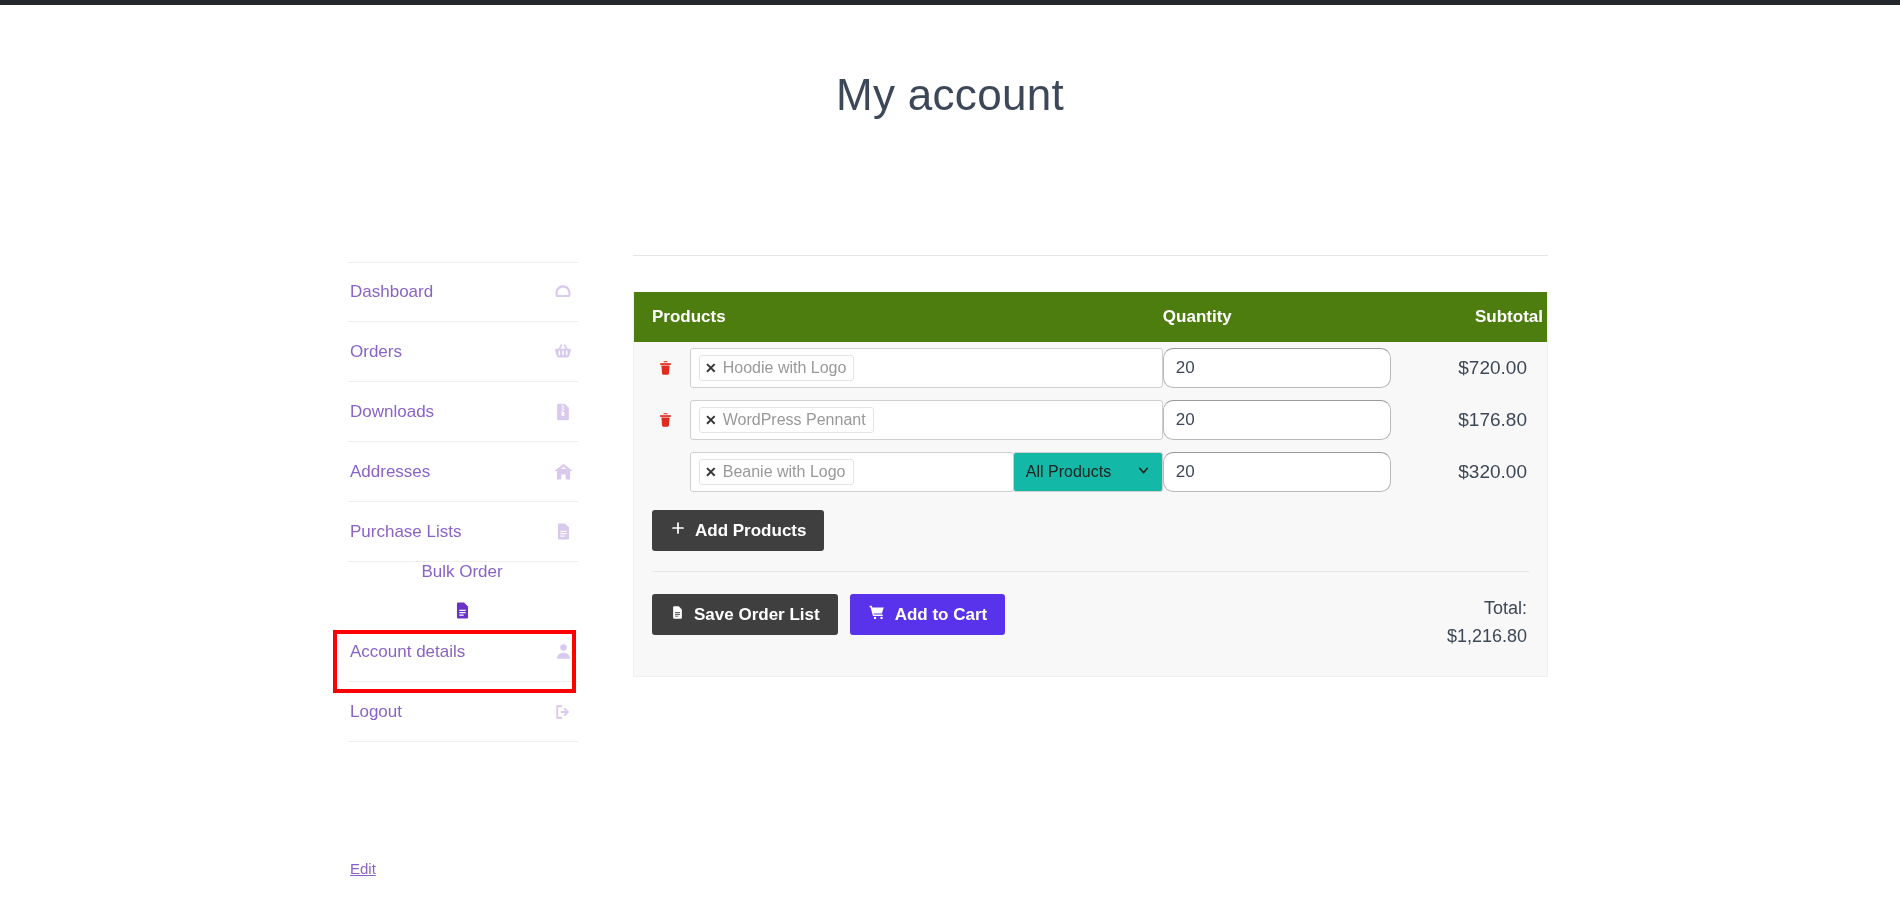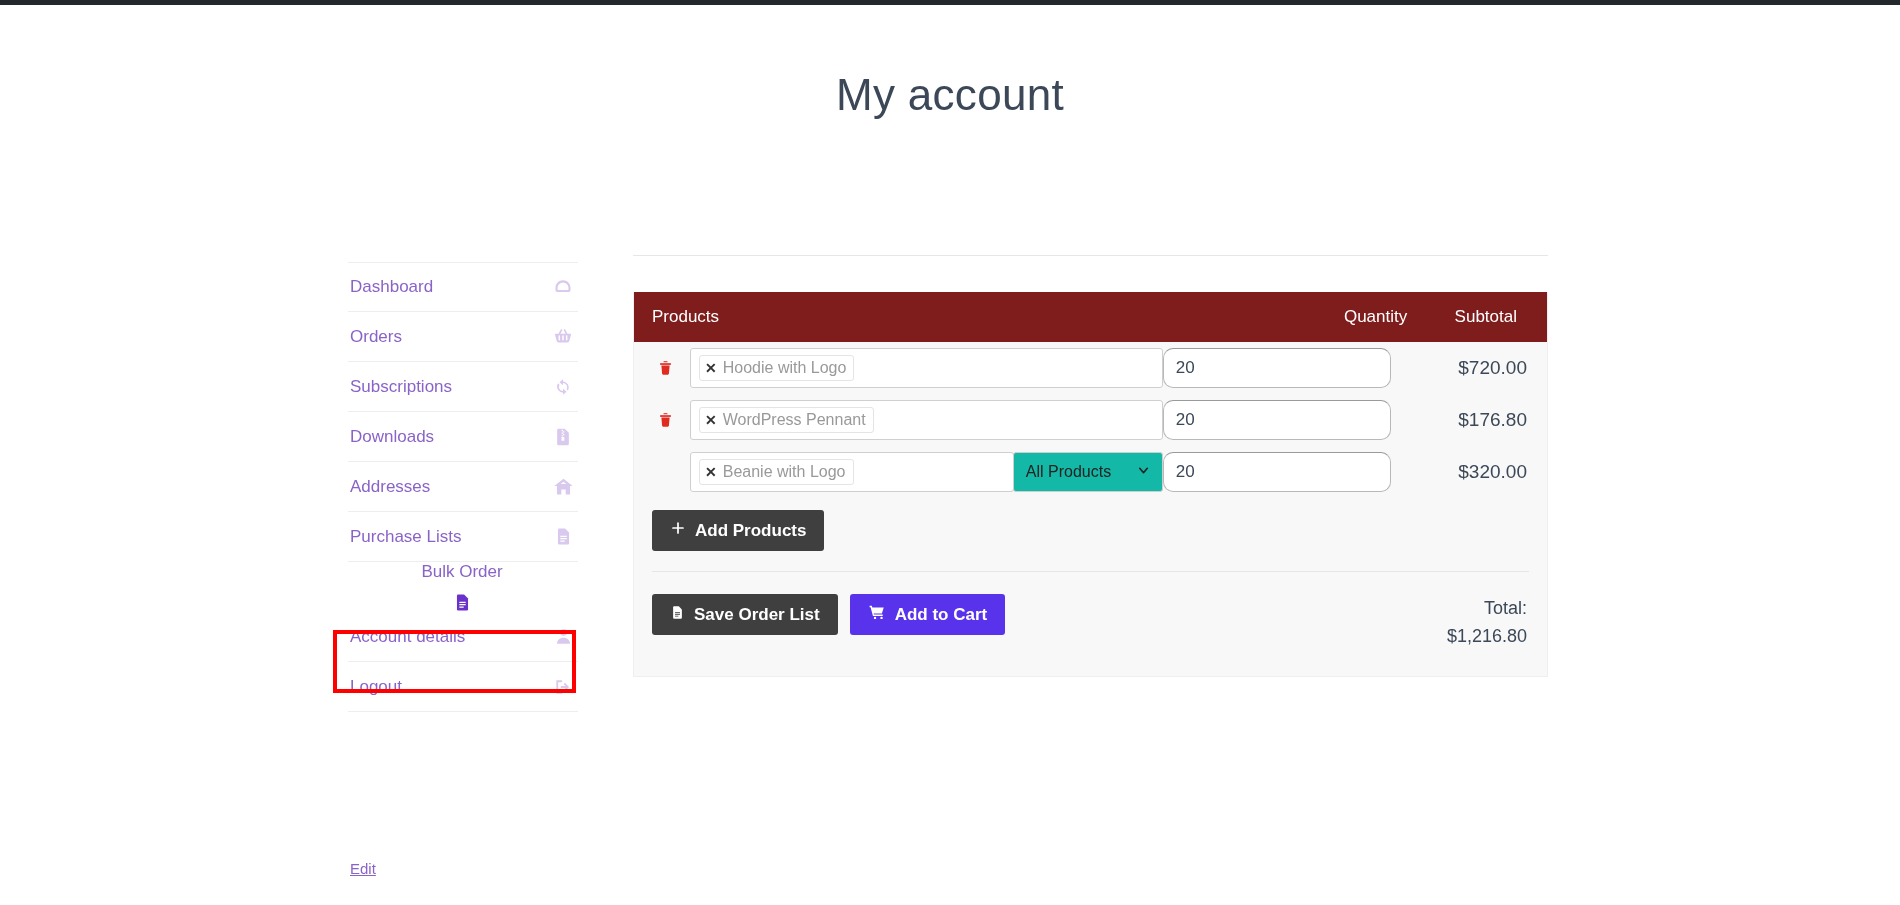--- a/index.html
+++ b/index.html
@@ -25,21 +25,21 @@
     letter-spacing: 0.3px;
   }
   
   .sidebar {
     position: absolute;
     top: 262px; left: 348px;
     width: 230px;
   }
   .nav-item {
     position: relative;
-    height: 50px;
+    height: 60px;
     border-bottom: 1px solid #eeeeee;
     display: flex;
     align-items: center;
     justify-content: space-between;
     padding: 0 4px 0 2px;
     gap: 9px;
   }
   .nav-item:first-child { border-top: 1px solid #eeeeee; }
   .nav-label {
     font-size: 17px;
@@ -90,31 +90,31 @@
     height: 1px;
     background: #e6e6e6;
     margin-bottom: 36px;
   }
   .order-table {
     background: #f8f8f8;
     border: 1px solid #efefef;
     border-top: none;
   }
   .t-head {
-    background: #7f1d1d;
+    background: #4d7c0f;
     height: 50px;
     display: flex;
     align-items: center;
     color: #ffffff;
     font-size: 17px;
-    font-weight: normal;
+    font-weight: bold;
   }
   .c-products { width: 530px; padding-left: 18px; }
-  .c-quantity { width: 245px; text-align: right; }
-  .c-subtotal { width: 140px; text-align: right; padding-right: 30px; }
+  .c-quantity { width: 245px; }
+  .c-subtotal { width: 140px; text-align: right; padding-right: 4px; }
 
   .t-row {
     display: flex;
     align-items: center;
     padding: 6px 0;
   }
   .cell-products {
     width: 530px;
     padding-left: 18px;
     display: flex;
@@ -259,28 +259,20 @@
 
   <div class="nav-item">
     <span class="nav-label">Orders</span>
     <span class="nav-icon">
       <svg width="20" height="20" viewBox="0 0 24 24" fill="currentColor">
           <path d="M9.2 3.3L6.6 8H3.4a1 1 0 00-.97 1.25l1.9 7.3A2.6 2.6 0 006.9 18.5h10.2a2.6 2.6 0 002.57-1.95l1.9-7.3A1 1 0 0020.6 8h-3.2l-2.6-4.7a1 1 0 10-1.75.96L15.1 8H8.9l2.05-3.74a1 1 0 10-1.75-.96zM8.5 10.8v4.6a.9.9 0 11-1.8 0v-4.6a.9.9 0 111.8 0zm4.4 0v4.6a.9.9 0 11-1.8 0v-4.6a.9.9 0 111.8 0zm4.4 0v4.6a.9.9 0 11-1.8 0v-4.6a.9.9 0 111.8 0z"></path>
         </svg>
     </span>
   </div>
 
-  <div class="nav-item">
-    <span class="nav-label">Subscriptions</span>
-    <span class="nav-icon">
-      <svg width="20" height="20" viewBox="0 0 24 24" fill="currentColor">
-          <path d="M12 5.5V2.8L7.8 6.3 12 9.8V7.2a5 5 0 014.4 7.4l1.45 1.45A7 7 0 0012 5.5zM7.6 8.95L6.15 7.5A7 7 0 0012 18.5v2.7l4.2-3.5-4.2-3.5v2.6a5 5 0 01-4.4-7.35z"></path>
-        </svg>
-    </span>
-  </div>
 
   <div class="nav-item">
     <span class="nav-label">Downloads</span>
     <span class="nav-icon">
       <svg width="20" height="20" viewBox="0 0 24 24" fill="currentColor">
           <path d="M14 2H6.5A1.5 1.5 0 005 3.5v17A1.5 1.5 0 006.5 22h11a1.5 1.5 0 001.5-1.5V7l-5-5z"></path>
           <path d="M10.4 3.4h1.6v1.6h-1.6zM12 5h1.6v1.6H12zM10.4 6.6h1.6v1.6h-1.6zM12 8.2h1.6v1.6H12zM10.4 9.8h1.6v1.6h-1.6z" fill="#fff"></path>
           <rect x="10.2" y="12" width="3.4" height="4.6" rx=".6" fill="#fff"></rect>
         </svg>
     </span>

